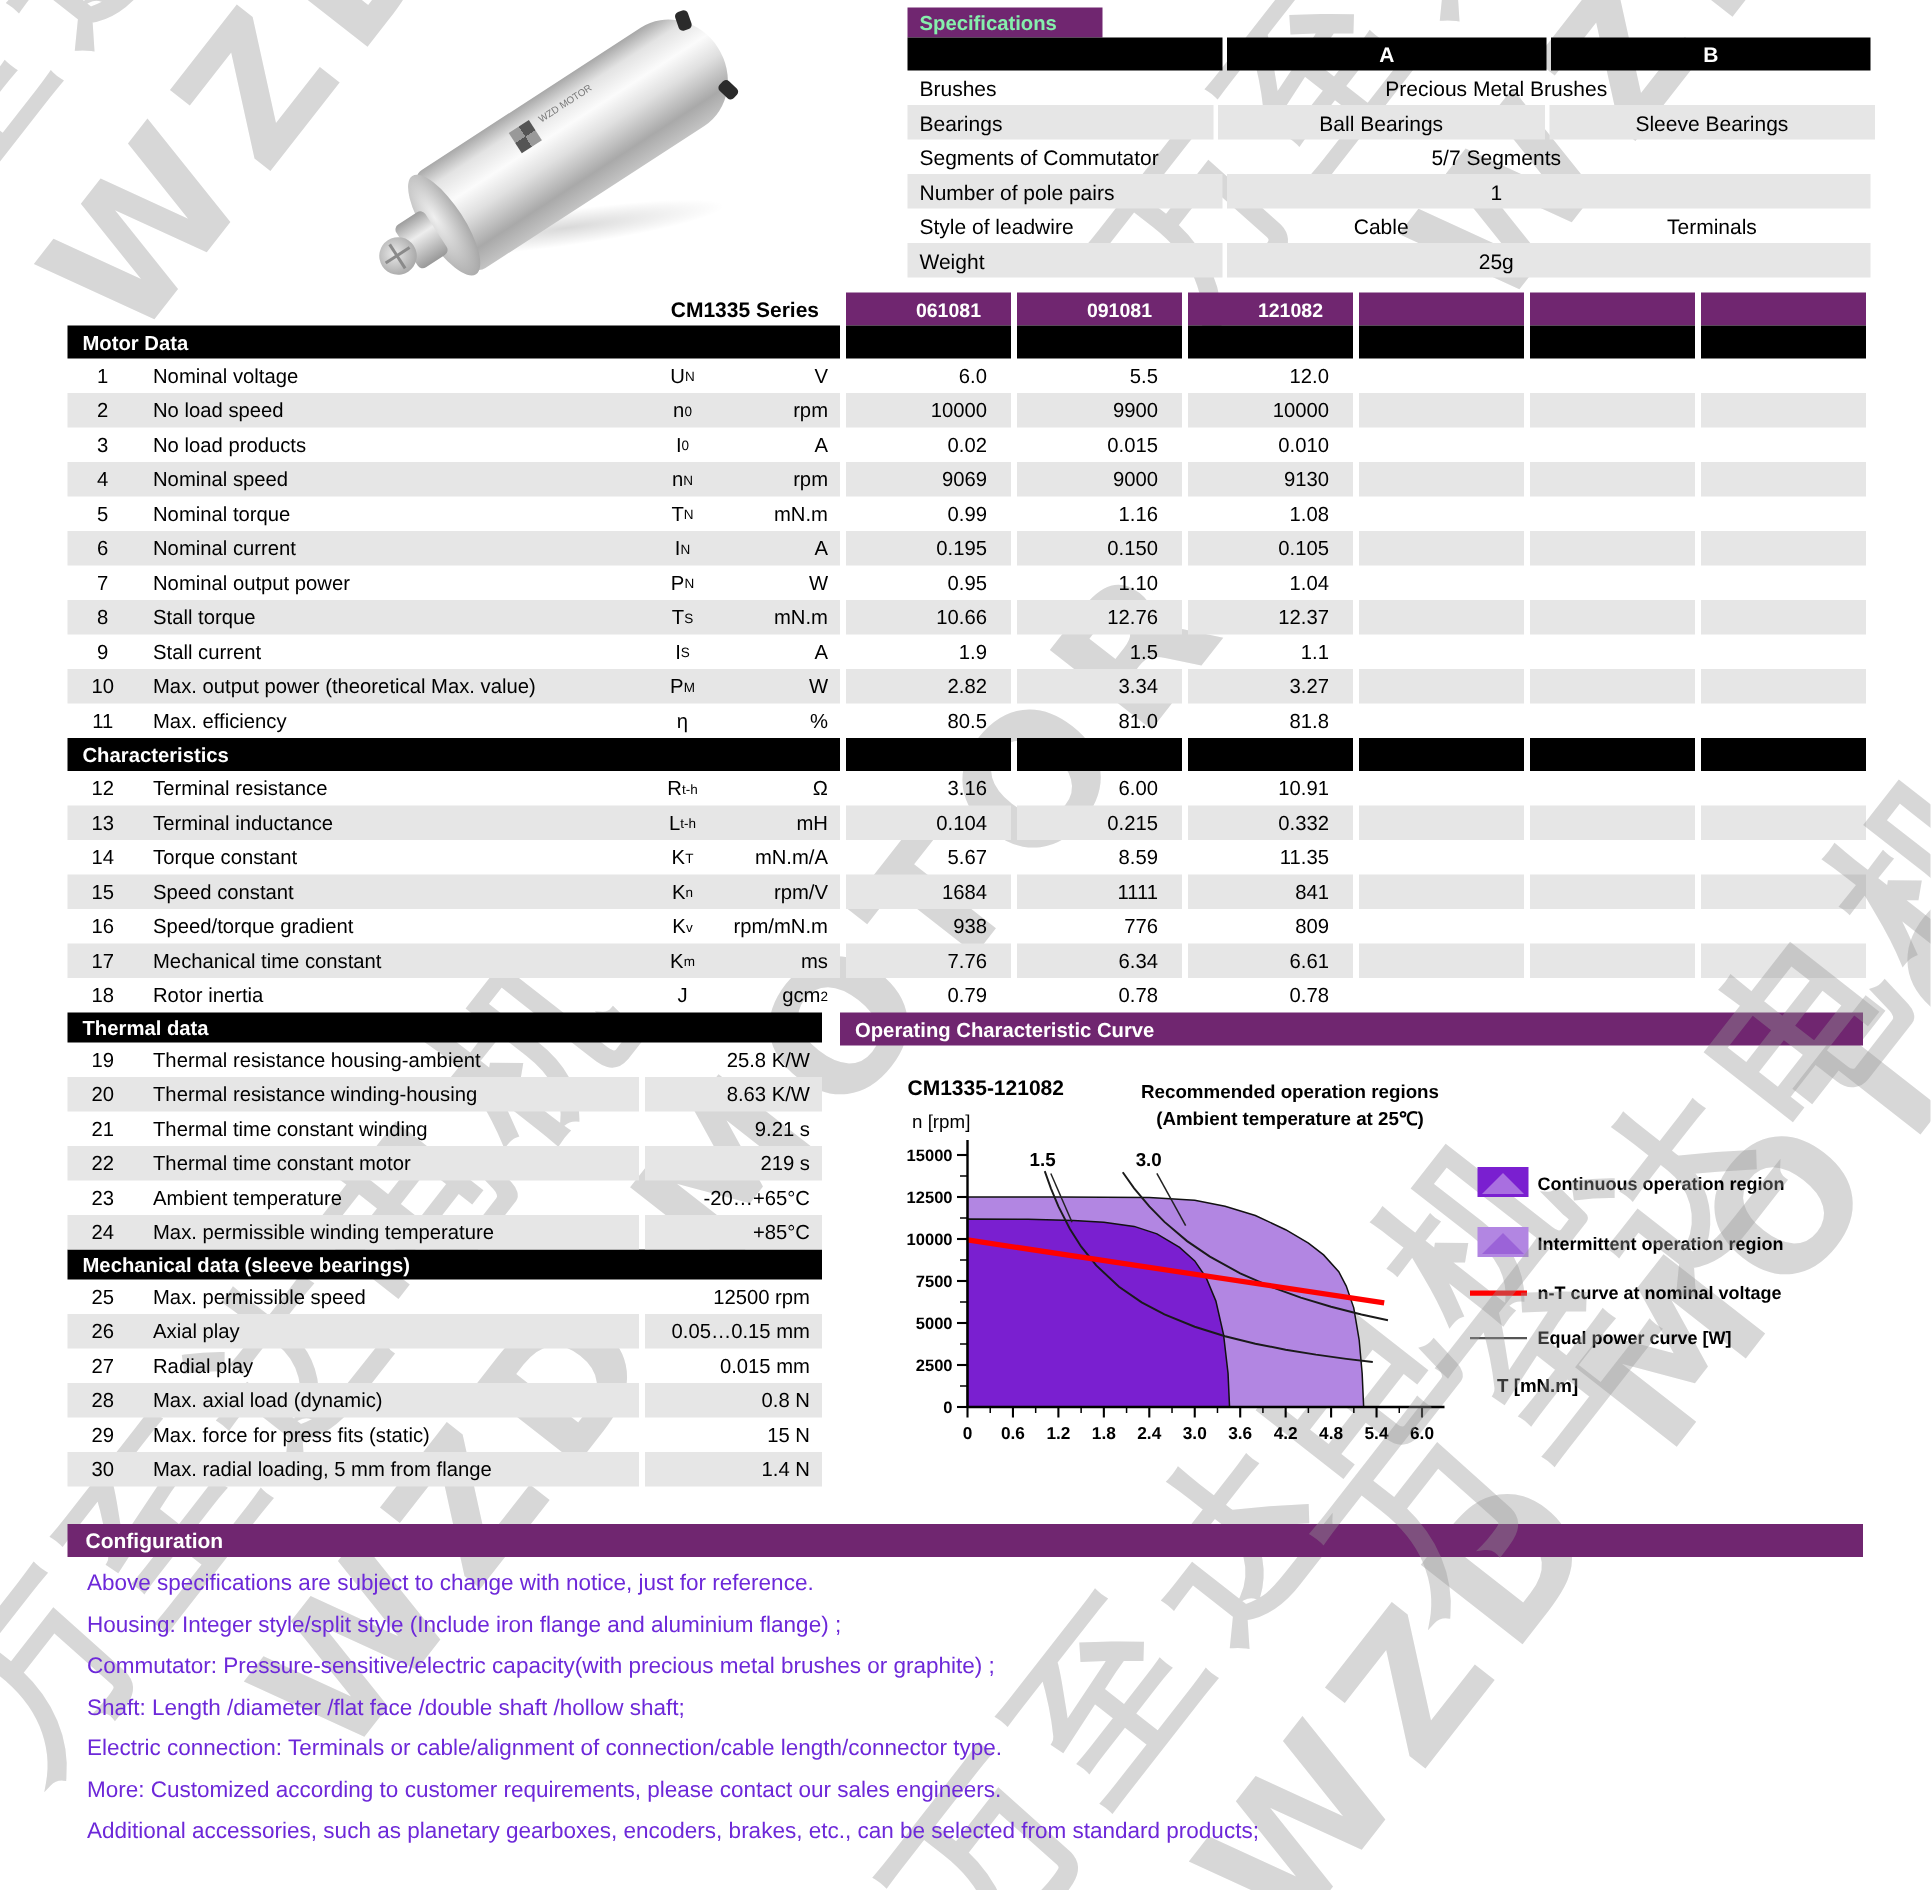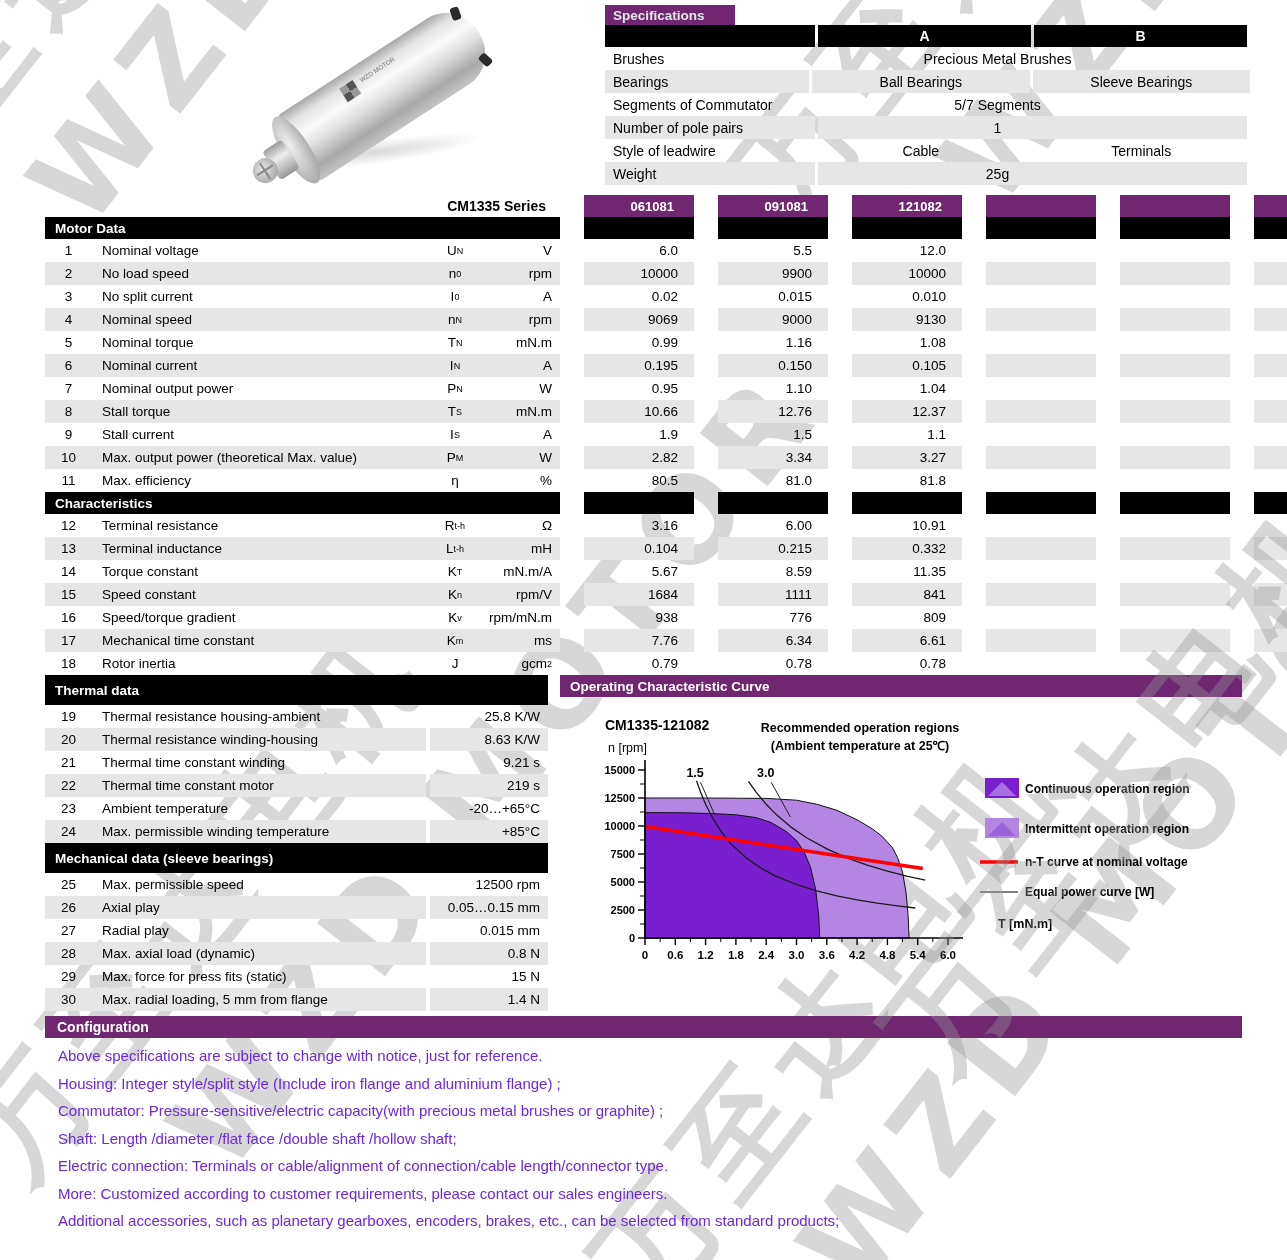--- a/index.html
+++ b/index.html
@@ -28,55 +28,55 @@
       background:linear-gradient(to bottom,#9d9d9d,#ededed 40%,#989898);}
   .mscrew{position:absolute;left:-15px;top:49px;width:25px;height:25px;border-radius:50%;
       background:radial-gradient(circle at 45% 40%,#e9e9e9,#b5b5b5 60%,#949494);}
   .mscrew i{position:absolute;left:11px;top:3px;width:2px;height:19px;background:#8a8a8a;}
   .mscrew b{position:absolute;left:3px;top:11px;width:19px;height:2px;background:#8a8a8a;}
   .mqr{position:absolute;left:104px;top:33px;width:16px;height:16px;
       background:repeating-conic-gradient(#555 0 25%,#999 0 50%);}
   .mlabel{position:absolute;left:126px;top:34px;font-size:6.5px;color:#777;line-height:8px;}
   
   .spec{left:605px;top:5px;width:645px;}
-  .spec-title{width:130px;height:20px;background:#702670;color:#e5e5e5;font-weight:bold;font-size:13.5px;
+  .spec-title{width:130px;height:20px;background:#702670;color:#86efac;font-weight:bold;font-size:13.5px;
       display:flex;align-items:center;padding-left:8px;box-sizing:border-box;}
   .spec-head{display:flex;height:22px;gap:3px;margin-top:0;}
   .spec-head div{background:#000;color:#fff;font-weight:bold;font-size:14px;
       display:flex;align-items:center;justify-content:center;}
   .sh-l{width:210px;} .sh-c{width:213px;}
   .spec-row{display:flex;height:23px;gap:3px;}
   .spec-label{width:210px;font-size:14px;display:flex;align-items:center;padding-left:8px;box-sizing:border-box;}
   .spec-cell{width:224px;display:flex;align-items:center;justify-content:center;font-size:14px;}
   .spec-span{width:429px;display:flex;align-items:center;justify-content:center;font-size:14px;
       padding-right:70px;box-sizing:border-box;}
   .sr-stripe > div{background:#e6e6e6;}
   
   .main{left:45px;top:195px;width:1199px;}
-  .m-row{display:flex;height:23px;gap:20px;}
+  .m-row{display:flex;height:23px;}
   .m-row.h22{height:22px;}
   .m-lblock{width:515px;display:flex;flex-shrink:0;box-sizing:border-box;}
   .m-vcell{width:110px;margin-left:4px;flex-shrink:0;font-size:13.5px;display:flex;align-items:center;
       justify-content:flex-end;padding-right:16px;box-sizing:border-box;}
   .purple-cell{background:#702670;color:#fff;font-weight:bold;font-size:13px;padding-right:20px;}
   .black-cell{background:#000;}
   .black-bar{background:#000;color:#fff;font-weight:bold;font-size:13.5px;
       display:flex;align-items:center;padding-left:10px;box-sizing:border-box;}
   .stripe{background:#e6e6e6;}
   .series-label{justify-content:flex-end;align-items:center;font-weight:bold;font-size:14px;
       padding-right:14px;display:flex;}
   .c-no{width:47px;font-size:13.5px;display:flex;align-items:center;justify-content:center;flex-shrink:0;}
   .c-label{width:338px;font-size:13.5px;display:flex;align-items:center;padding-left:10px;box-sizing:border-box;flex-shrink:0;}
   .c-sym{width:50px;font-size:13.5px;display:flex;align-items:center;justify-content:center;flex-shrink:0;}
   .c-unit{width:80px;font-size:13.5px;display:flex;align-items:center;justify-content:flex-end;
       padding-right:8px;box-sizing:border-box;flex-shrink:0;}
   sub{font-size:9px;} sup{font-size:9px;}
   
   .side{left:45px;top:675px;width:503px;}
-  .s-bar{height:30px;}
+  .s-bar{height:20px;}
   .s-row{display:flex;height:23px;}
   .s-lblock{width:381px;display:flex;flex-shrink:0;text-align:center;}
   .s-label{flex:1;font-size:13.5px;display:flex;align-items:center;padding-left:10px;box-sizing:border-box;}
   .s-value{width:118px;margin-left:4px;font-size:13.5px;display:flex;align-items:center;
       justify-content:flex-end;padding-right:8px;box-sizing:border-box;flex-shrink:0;}
   
   .occ-bar{left:560px;top:675px;width:682px;height:22px;background:#702670;color:#fff;font-weight:bold;
       font-size:13.5px;display:flex;align-items:center;padding-left:10px;box-sizing:border-box;}
   .chart{left:560px;top:700px;width:690px;height:310px;}
   
@@ -206,21 +206,21 @@
         <div class="m-vcell stripe">10000</div>
         <div class="m-vcell stripe">9900</div>
         <div class="m-vcell stripe">10000</div>
         <div class="m-vcell stripe"></div>
         <div class="m-vcell stripe"></div>
         <div class="m-vcell stripe"></div>
       </div>
       <div class="m-row">
         <div class="m-lblock">
           <div class="c-no">3</div>
-          <div class="c-label">No split current</div>
+          <div class="c-label">No load products</div>
           <div class="c-sym">I<sub>0</sub></div>
           <div class="c-unit">A</div>
         </div>
         <div class="m-vcell">0.02</div>
         <div class="m-vcell">0.015</div>
         <div class="m-vcell">0.010</div>
         <div class="m-vcell"></div>
         <div class="m-vcell"></div>
         <div class="m-vcell"></div>
       </div>

